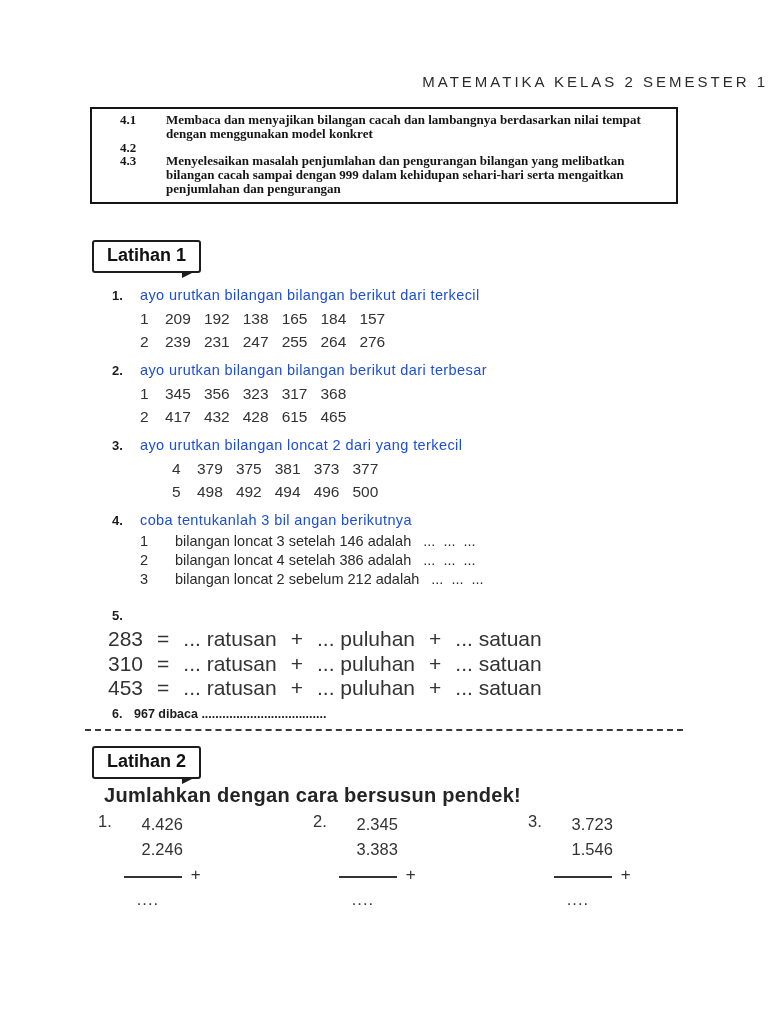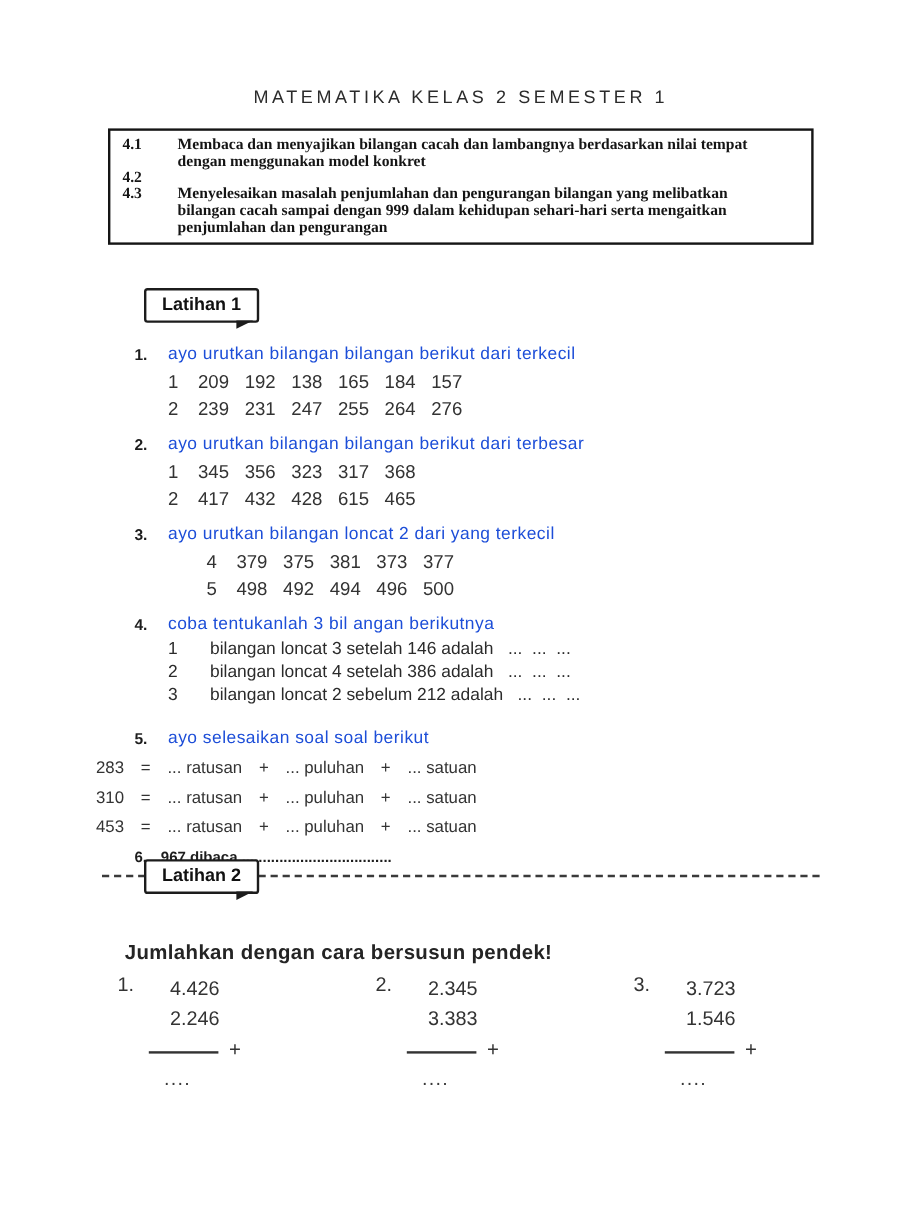--- a/index.html
+++ b/index.html
@@ -5,82 +5,82 @@
   * { box-sizing: border-box; }
   html, body { margin: 0; padding: 0; }
   body {
     width: 768px; height: 1024px; background: #ffffff;
     font-family: "Liberation Sans", sans-serif; color: #222;
   }
   .page { position: relative; width: 768px; height: 1024px; background: #fff; overflow: hidden; }
 
   .title {
     position: absolute; top: 73px; left: 0; width: 100%;
-    margin: 0; text-align: center;
+    margin: 0; text-align: right;
     font-size: 15px; font-weight: 400; letter-spacing: 3px; color: #2b2b2b;
   }
 
   .kd-box {
     position: absolute; left: 90px; top: 107px; width: 588px;
-    border: 2px solid #151515; padding: 4px 10px 6px 8px;
+    border: 2px solid #151515; padding: 4px 10px 6px 26px;
     font-family: "Liberation Serif", serif; font-weight: 700;
     font-size: 13px; line-height: 13.8px; color: #151515;
   }
   .kd-row { display: flex; }
   .kd-num { flex: none; width: 48px; padding-left: 2px; }
   .kd-text { flex: 1; max-width: 505px; }
 
   .tag {
     position: absolute; background: #fff;
     border: 2px solid #1c1c1c; border-radius: 3px;
     padding: 3px 13px 5px 13px;
-    font-weight: 700; font-size: 15px; color: #111; margin-left: 28px;
+    font-weight: 700; font-size: 18px; color: #111;
   }
   .tag::after {
     content: ""; position: absolute; right: 3px; bottom: -7px;
     width: 0; height: 0;
     border-style: solid; border-width: 7px 14px 0 0;
     border-color: #1c1c1c transparent transparent transparent;
   }
   #latihan1-tag { left: 92px; top: 240px; }
-  #latihan2-tag { left: 92px; top: 716px; }
+  #latihan2-tag { left: 92px; top: 746px; }
 
   .questions { position: absolute; left: 0; top: 284px; width: 768px; }
   .q-head { display: flex; line-height: 23px; padding-left: 112px; }
   .q-num { flex: none; width: 28px; font-weight: 700; font-size: 13px; color: #1d1d1d; }
   .q-prompt { font-size: 14.5px; letter-spacing: 0.4px; color: #1d4ed8; }
   #q1, #q2, #q3 { margin-bottom: 6px; }
   #q4 { margin-bottom: 15px; }
   #q5 { margin-bottom: 5px; }
 
   .num-row { display: flex; gap: 13px; padding-left: 140px; line-height: 23px;
              font-size: 15.5px; color: #333; }
   .num-row.indent2 { padding-left: 172px; }
   .num-row > span { min-width: 12px; }
 
   .sub-item { display: flex; padding-left: 140px; line-height: 19px;
               font-size: 14.5px; color: #2b2b2b; }
   .sub-label { flex: none; width: 35px; }
   .sub-dots { margin-left: 12px; white-space: pre; }
 
   .eq-row { display: flex; gap: 14px; padding-left: 80px; line-height: 24.5px;
-            font-size: 14px; color: #333; white-space: pre; }
+            font-size: 21px; color: #333; white-space: pre; margin-left: 28px; }
 
   .q6-row { display: flex; padding-left: 112px; margin-top: 3px;
             font-weight: 700; font-size: 12.5px; color: #1d1d1d; line-height: 17px; }
   .q6-num { flex: none; width: 22px; }
 
   .dash-sep {
     position: absolute; left: 85px; top: 729px; width: 598px; height: 0;
     border-top: 2px dashed #3a3a3a;
   }
 
   .l2-heading {
     position: absolute; left: 104px; top: 784px; margin: 0;
-    font-size: 17px; font-weight: 700; letter-spacing: 0.3px; color: #242424;
+    font-size: 20px; font-weight: 700; letter-spacing: 0.3px; color: #242424;
   }
 
   .prob { position: absolute; top: 812px; display: flex; gap: 12px;
           font-size: 16.5px; color: #333; }
   #prob-1 { left: 98px; }
   #prob-2 { left: 313px; }
   #prob-3 { left: 528px; }
   .prob-top, .prob-bottom { line-height: 25px; text-align: center; }
   .rule-row { display: flex; align-items: center; margin-top: 7px; }
   .rule { width: 58px; border-top: 2.5px solid #333; }
@@ -203,21 +203,20 @@
       <div class="sub-item">
         <span class="sub-label">3</span>
         <span class="sub-text">bilangan loncat 2 sebelum 212 adalah</span>
         <span class="sub-dots">...  ...  ...</span>
       </div>
     </div>
 
     <div class="q" id="q5">
       <div class="q-head">
         <span class="q-num">5.</span>
-        <span class="q-prompt">ayo selesaikan soal soal berikut</span>
       </div>
       <div class="eq-row"><span>283</span><span>=</span><span>... ratusan</span><span>+</span><span>... puluhan</span><span>+</span><span>... satuan</span></div>
       <div class="eq-row"><span>310</span><span>=</span><span>... ratusan</span><span>+</span><span>... puluhan</span><span>+</span><span>... satuan</span></div>
       <div class="eq-row"><span>453</span><span>=</span><span>... ratusan</span><span>+</span><span>... puluhan</span><span>+</span><span>... satuan</span></div>
     </div>
 
     <div class="q6-row" id="q6">
       <span class="q6-num">6.</span>
       <span>967 dibaca ....................................</span>
     </div>

